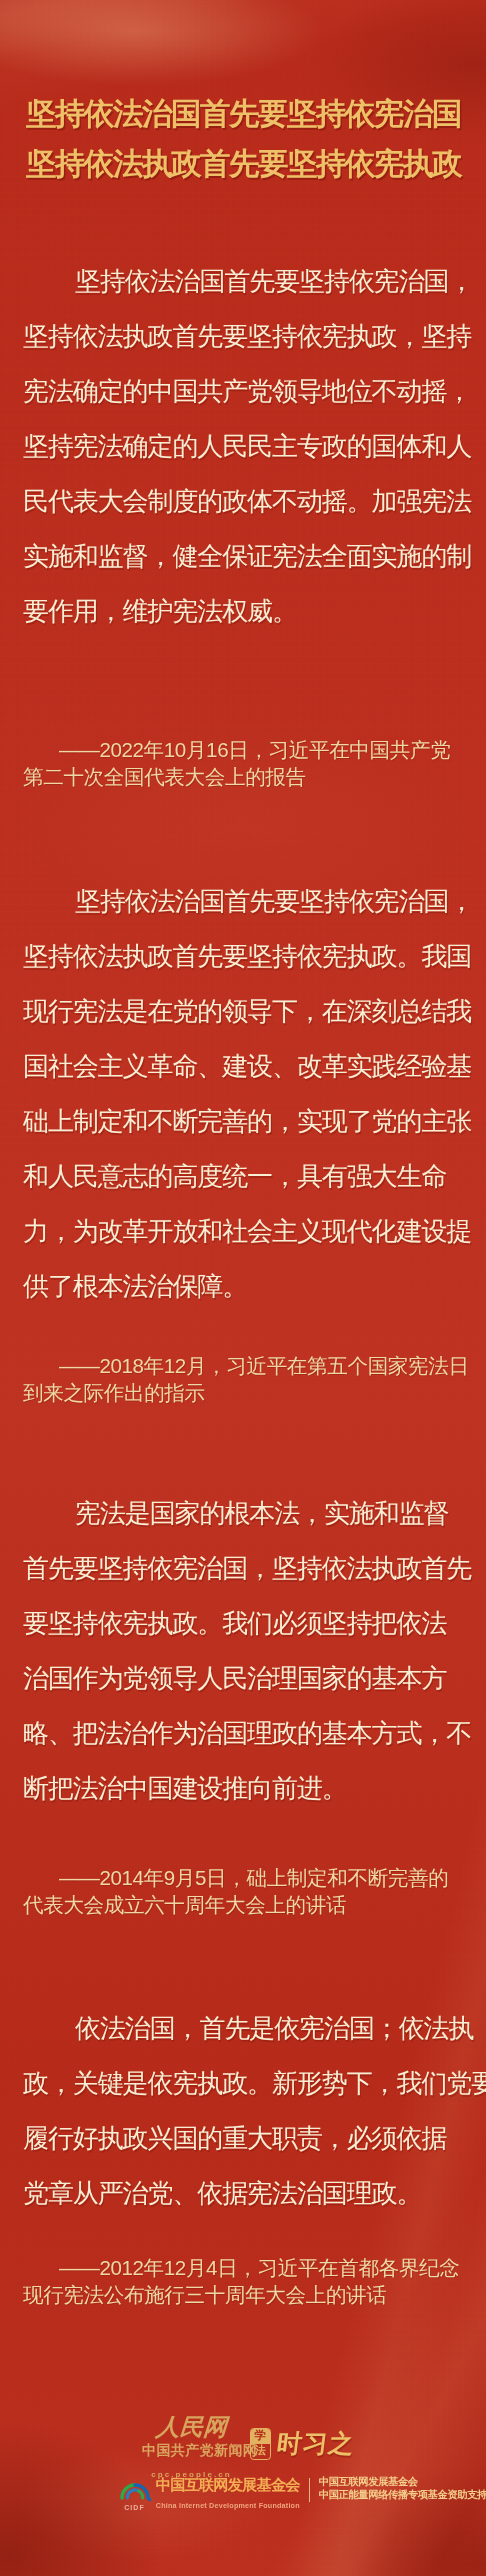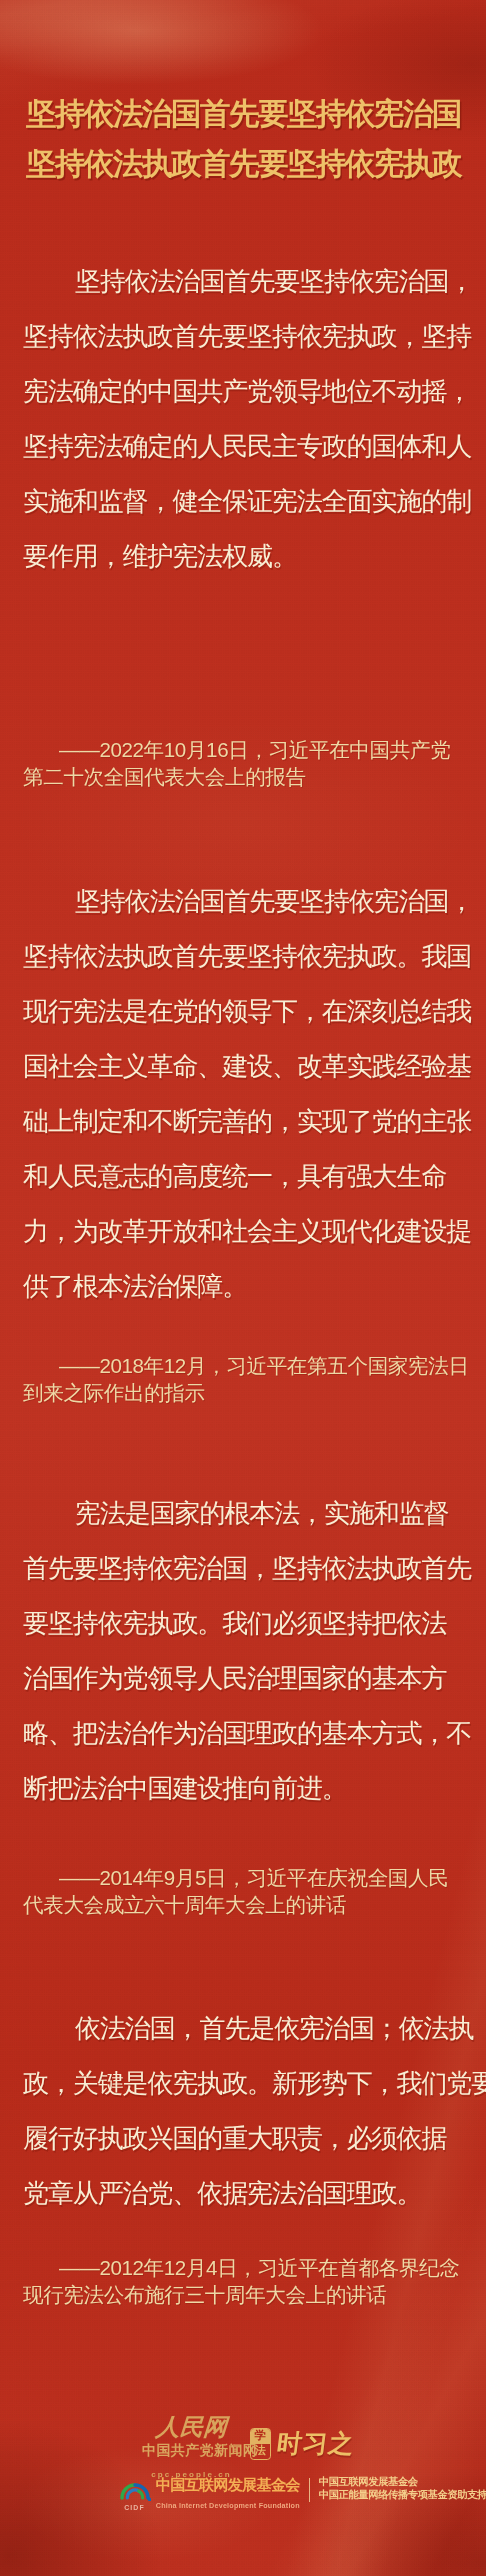--- a/index.html
+++ b/index.html
@@ -114,20 +114,21 @@
   <div class="layer title">
     <div>坚持依法治国首先要坚持依宪治国</div>
     <div>坚持依法执政首先要坚持依宪执政</div>
   </div>
 
   <div class="layer quote" style="top:254px;">
     <div class="indent">坚持依法治国首先要坚持依宪治国，</div>
     <div>坚持依法执政首先要坚持依宪执政，坚持</div>
     <div>宪法确定的中国共产党领导地位不动摇，</div>
     <div>坚持宪法确定的人民民主专政的国体和人</div>
+    <div>民代表大会制度的政体不动摇。加强宪法</div>
     <div>实施和监督，健全保证宪法全面实施的制</div>
     <div>要作用，维护宪法权威。</div>
   </div>
   <div class="layer attr" style="top:736px;">
     <div class="a-indent">——2022年10月16日，习近平在中国共产党</div>
     <div>第二十次全国代表大会上的报告</div>
   </div>
 
   <div class="layer quote" style="top:874px;">
     <div class="indent">坚持依法治国首先要坚持依宪治国，</div>
@@ -146,21 +147,21 @@
 
   <div class="layer quote" style="top:1486px;">
     <div class="indent">宪法是国家的根本法，实施和监督</div>
     <div>首先要坚持依宪治国，坚持依法执政首先</div>
     <div>要坚持依宪执政。我们必须坚持把依法</div>
     <div>治国作为党领导人民治理国家的基本方</div>
     <div>略、把法治作为治国理政的基本方式，不</div>
     <div>断把法治中国建设推向前进。</div>
   </div>
   <div class="layer attr" style="top:1864px;">
-    <div class="a-indent">——2014年9月5日，习近平在庆祝全国人民</div>
+    <div class="a-indent">——2014年9月5日，础上制定和不断完善的</div>
     <div>代表大会成立六十周年大会上的讲话</div>
   </div>
 
   <div class="layer quote" style="top:2001px;">
     <div class="indent">依法治国，首先是依宪治国；依法执</div>
     <div>政，关键是依宪执政。新形势下，我们党要</div>
     <div>履行好执政兴国的重大职责，必须依据</div>
     <div>党章从严治党、依据宪法治国理政。</div>
   </div>
   <div class="layer attr" style="top:2254px;">

